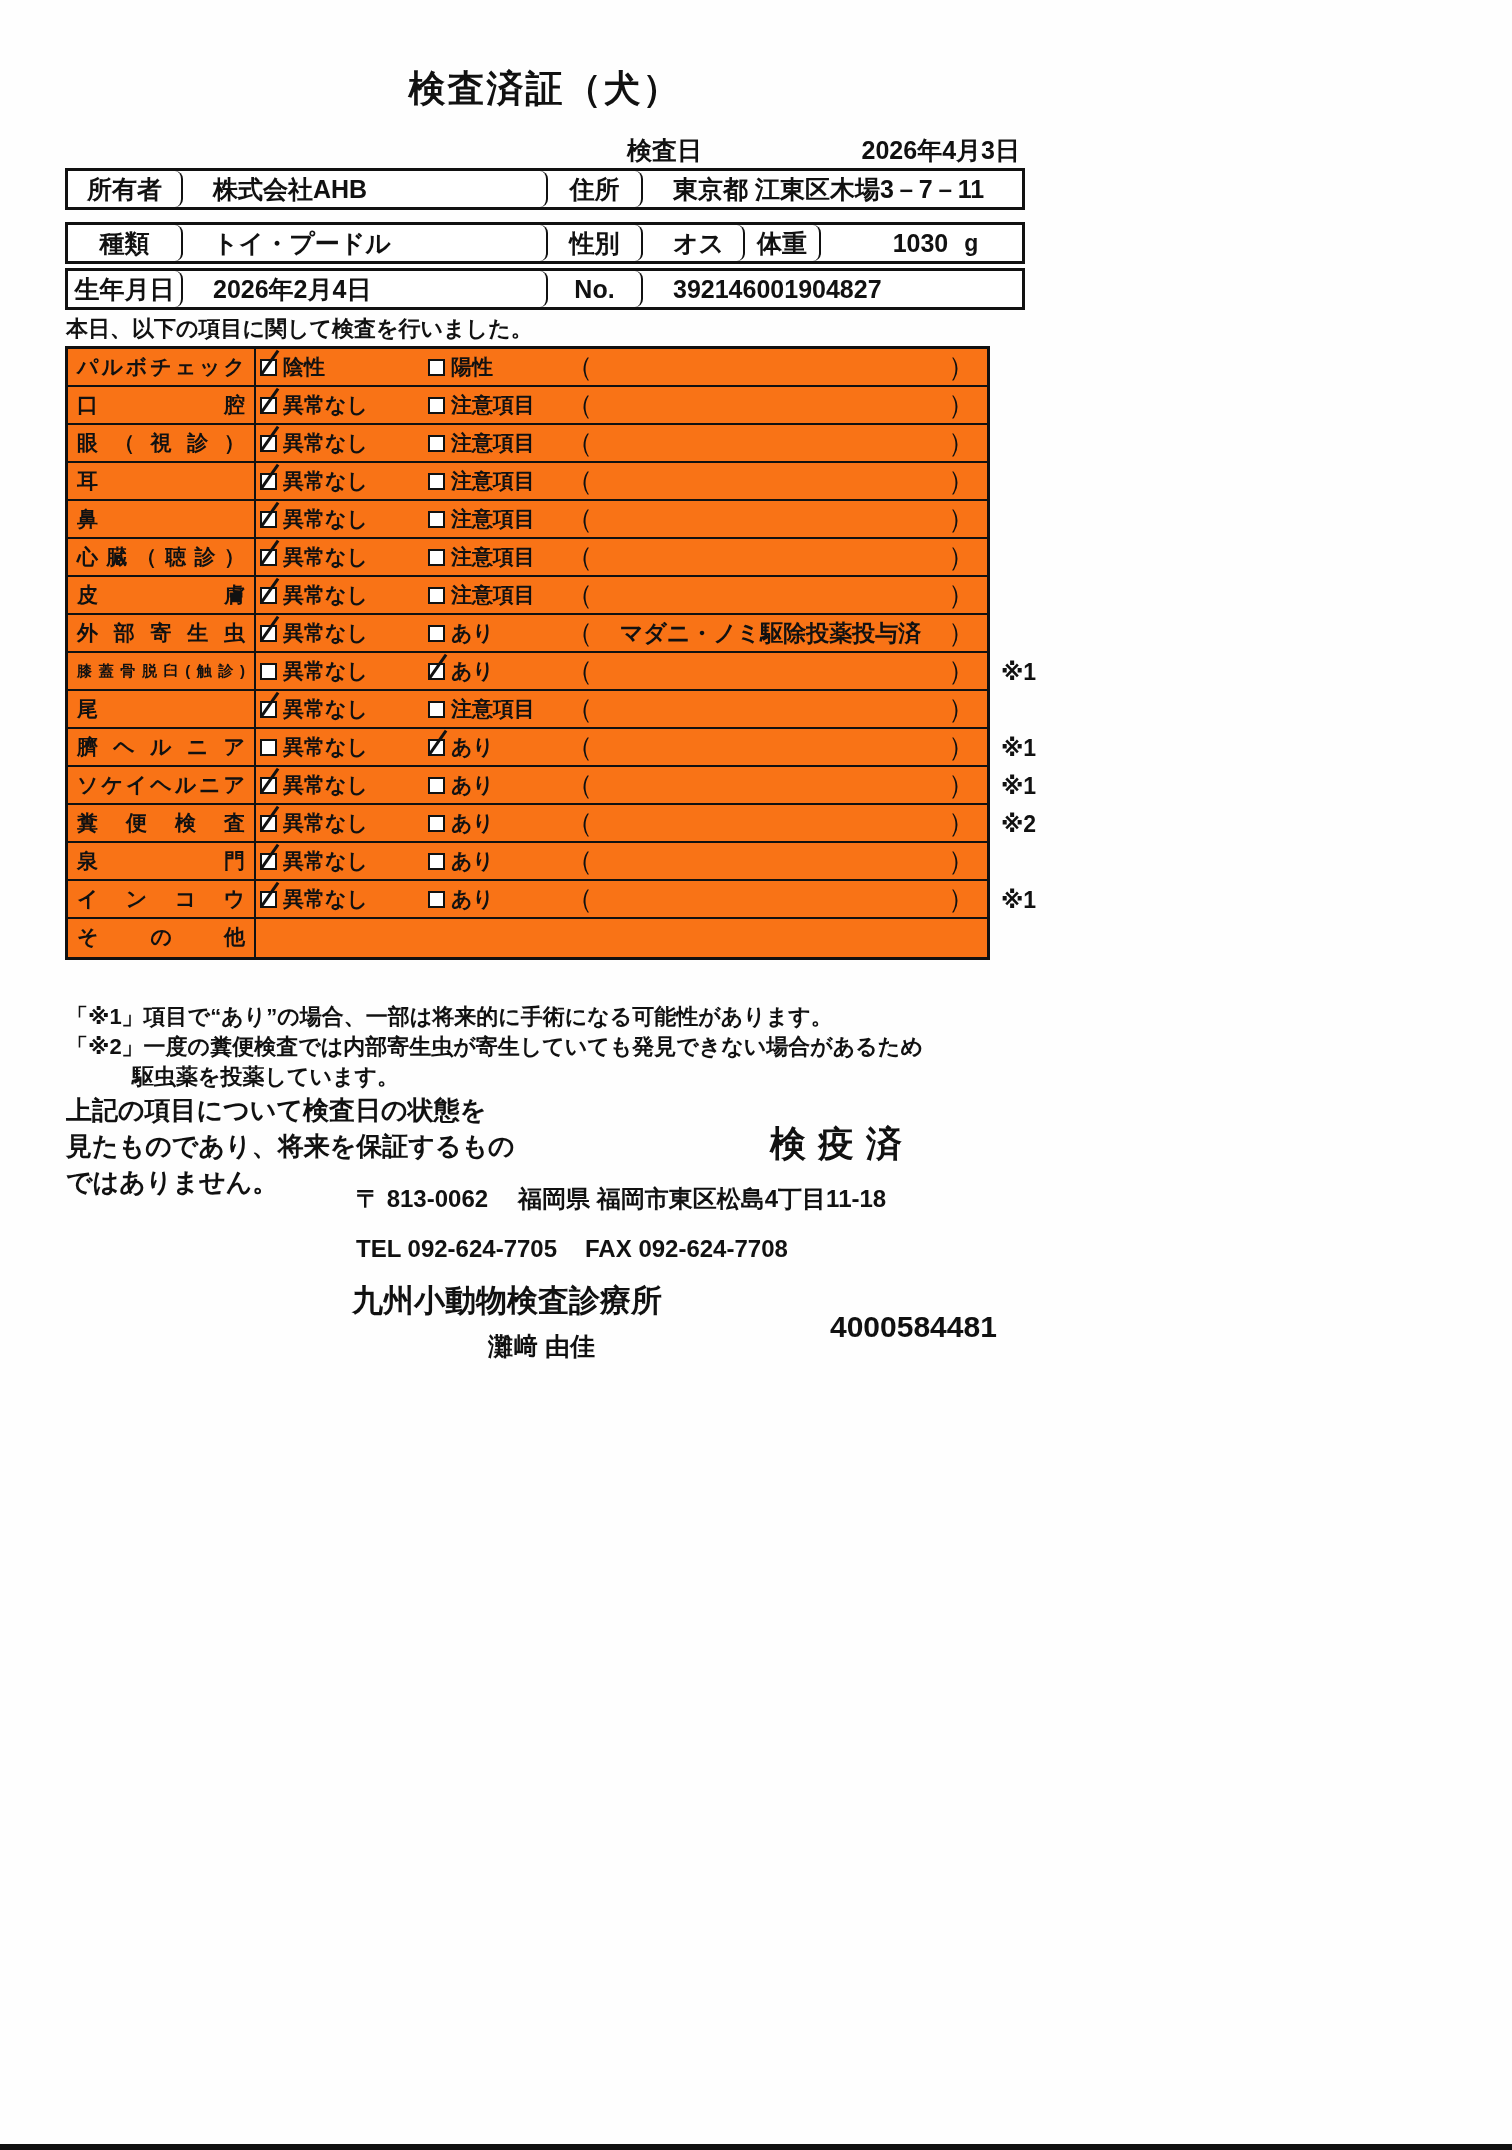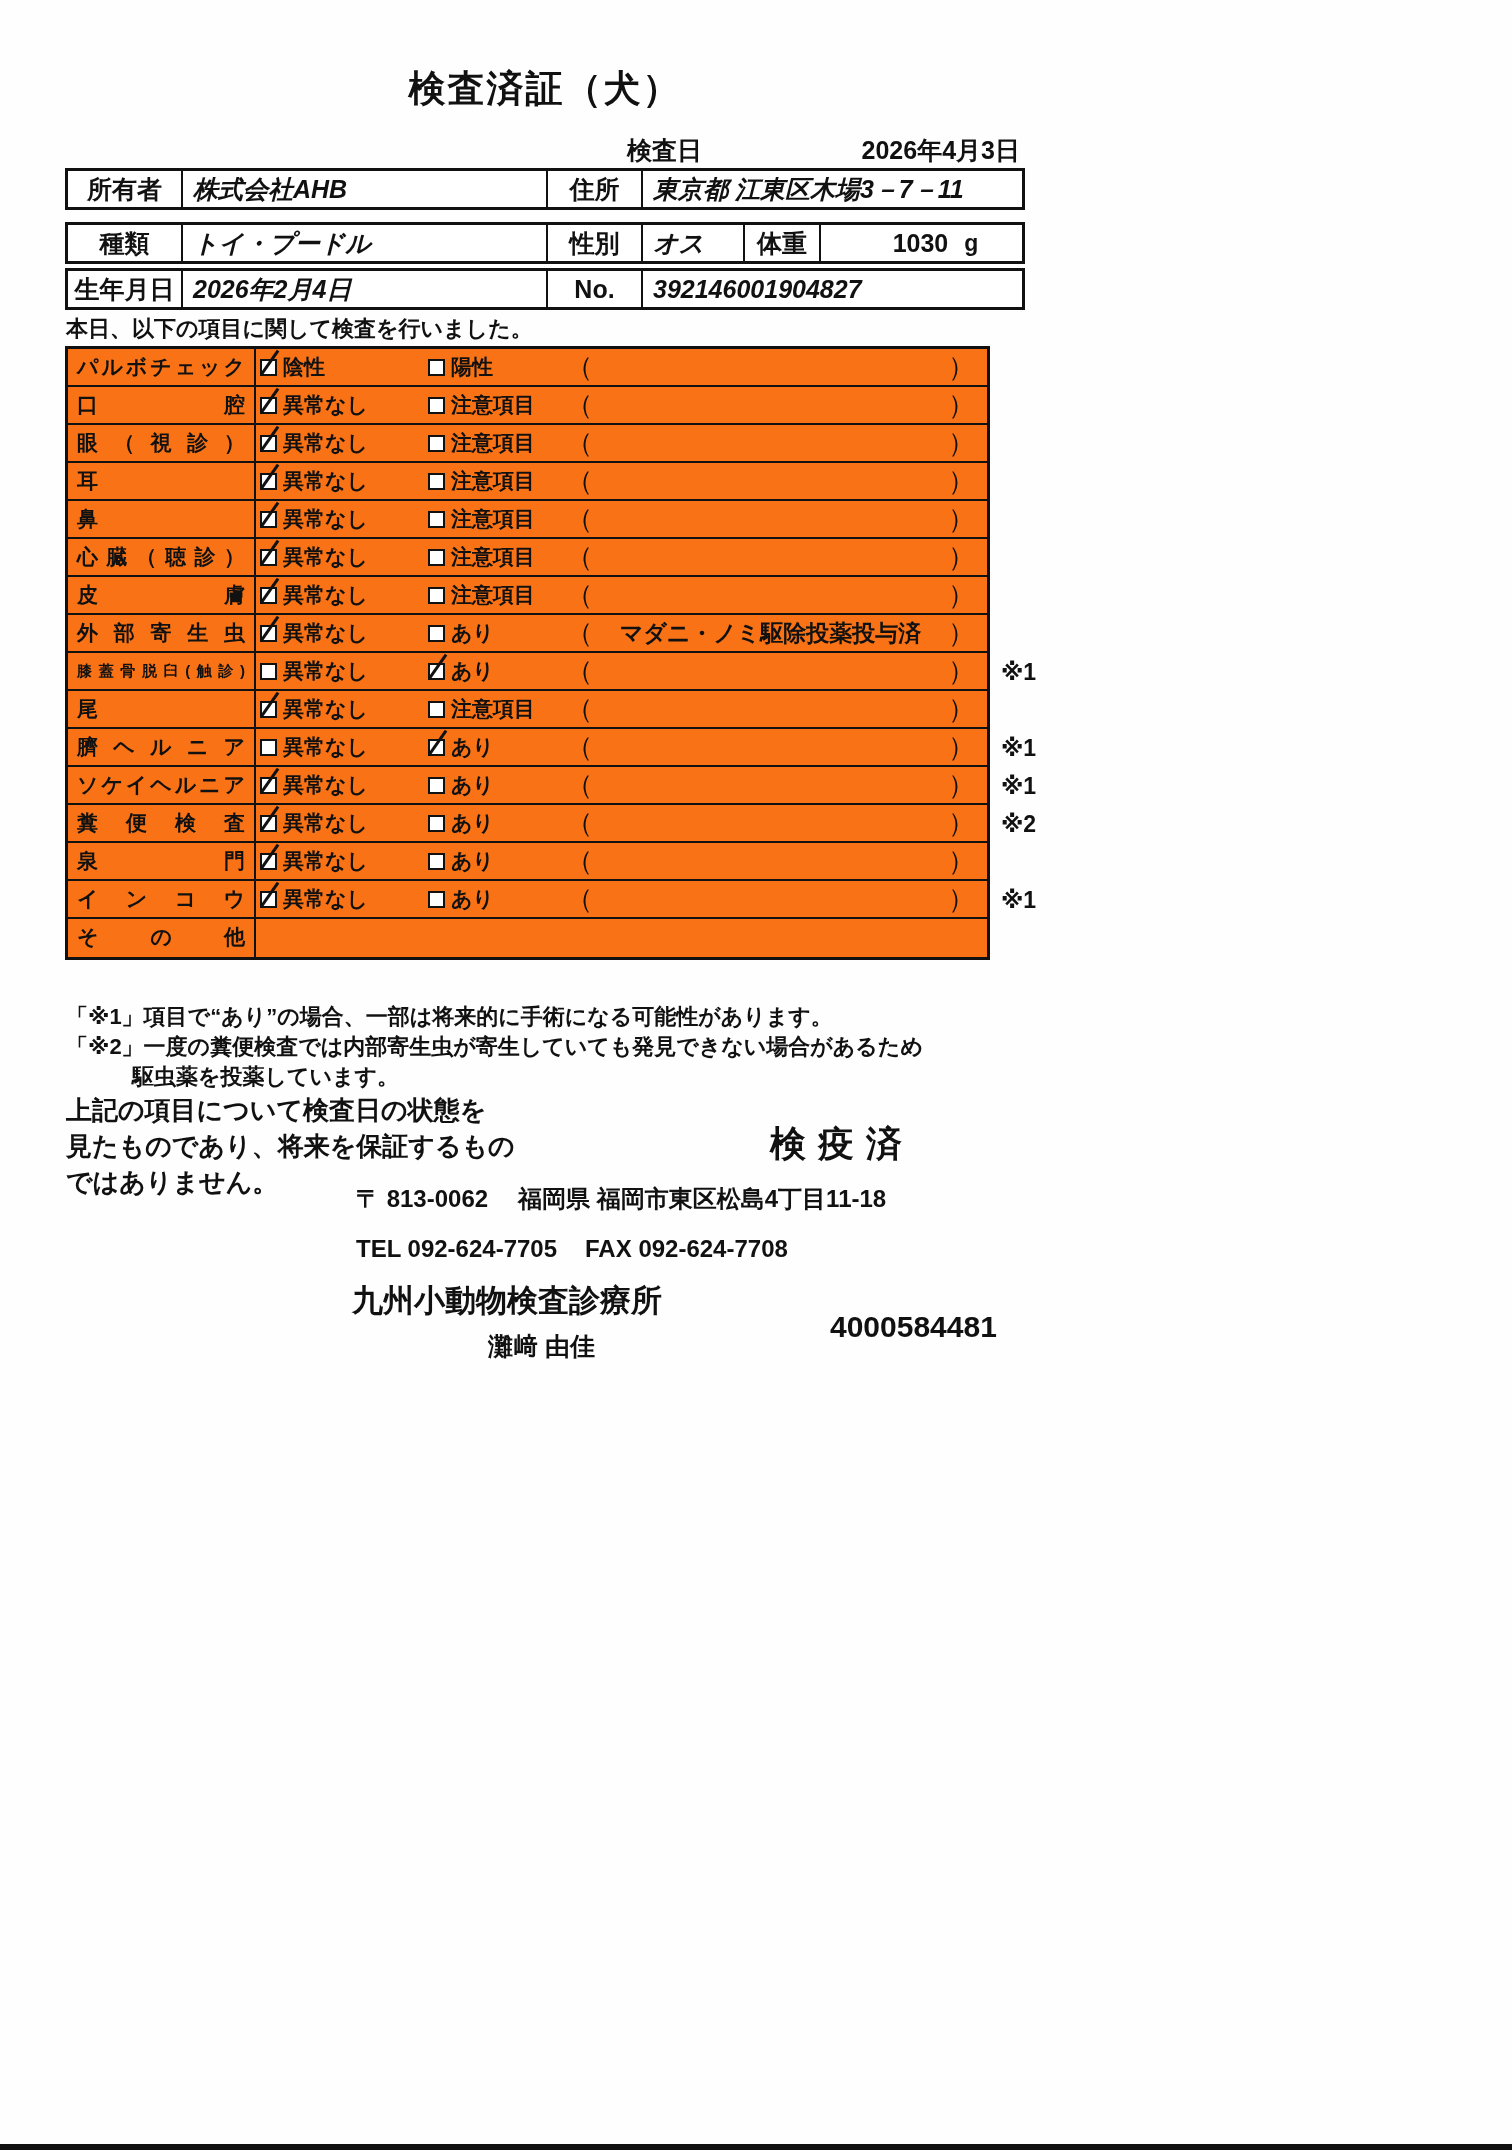--- a/index.html
+++ b/index.html
@@ -7,23 +7,23 @@
   .page { position:relative; width:1512px; height:2150px; background:#fefefe; overflow:hidden; }
 
   .title { position:absolute; left:65px; top:64px; width:960px; text-align:center;
            font-size:37px; font-weight:bold; letter-spacing:2px; white-space:nowrap; }
 
   .insp-date { position:absolute; left:627px; top:134px; width:393px; display:flex;
                justify-content:space-between; font-size:25px; font-weight:bold; white-space:nowrap; }
 
   .box { position:absolute; display:flex; height:42px; border:3px solid #111; background:#fff; }
   .box .c { display:flex; align-items:center; justify-content:center; font-size:25px;
-            font-weight:bold; border-right:2px solid #111; white-space:nowrap; overflow:hidden; }
+            font-weight:bold; border-right:2px solid #111; white-space:nowrap; overflow:hidden;border-radius:8px; }
   .box .c:last-child { border-right:none; }
-  .box .c.value { justify-content:flex-start; padding-left:10px;font-style:italic; }
+  .box .c.value { justify-content:flex-start; padding-left:30px; }
   .w115{width:115px;} .w365{width:365px;} .w95{width:95px;} .w102{width:102px;} .w76{width:76px;}
   .flex1{flex:1;}
   .owner-box { left:65px; top:168px; width:960px; }
   .pet-box-a { left:65px; top:222px; width:960px; }
   .pet-box-b { left:65px; top:268px; width:960px; }
   .weight-cell { display:flex; align-items:center; justify-content:flex-end;
                  padding-right:16px; gap:16px;margin-left:44px; }
   .weight-unit { font-size:23px; font-weight:bold; }
 
   .intro { position:absolute; left:66px; top:314px; font-size:22px; font-weight:bold; white-space:nowrap; }

